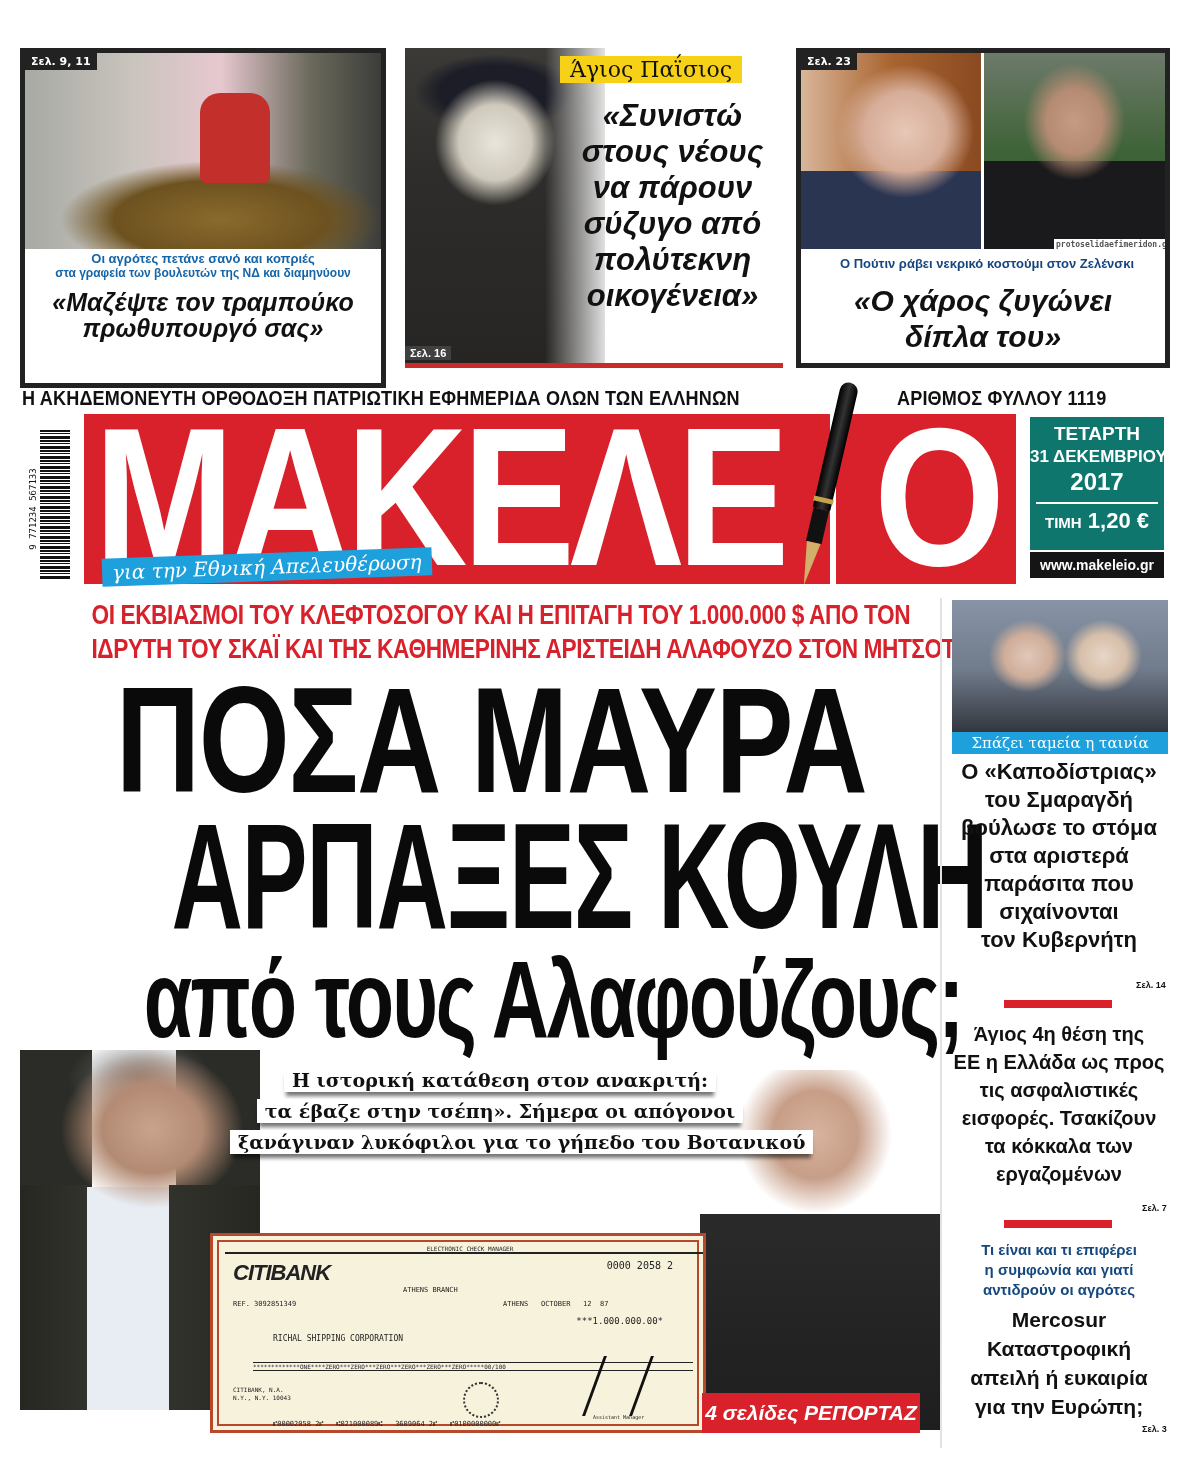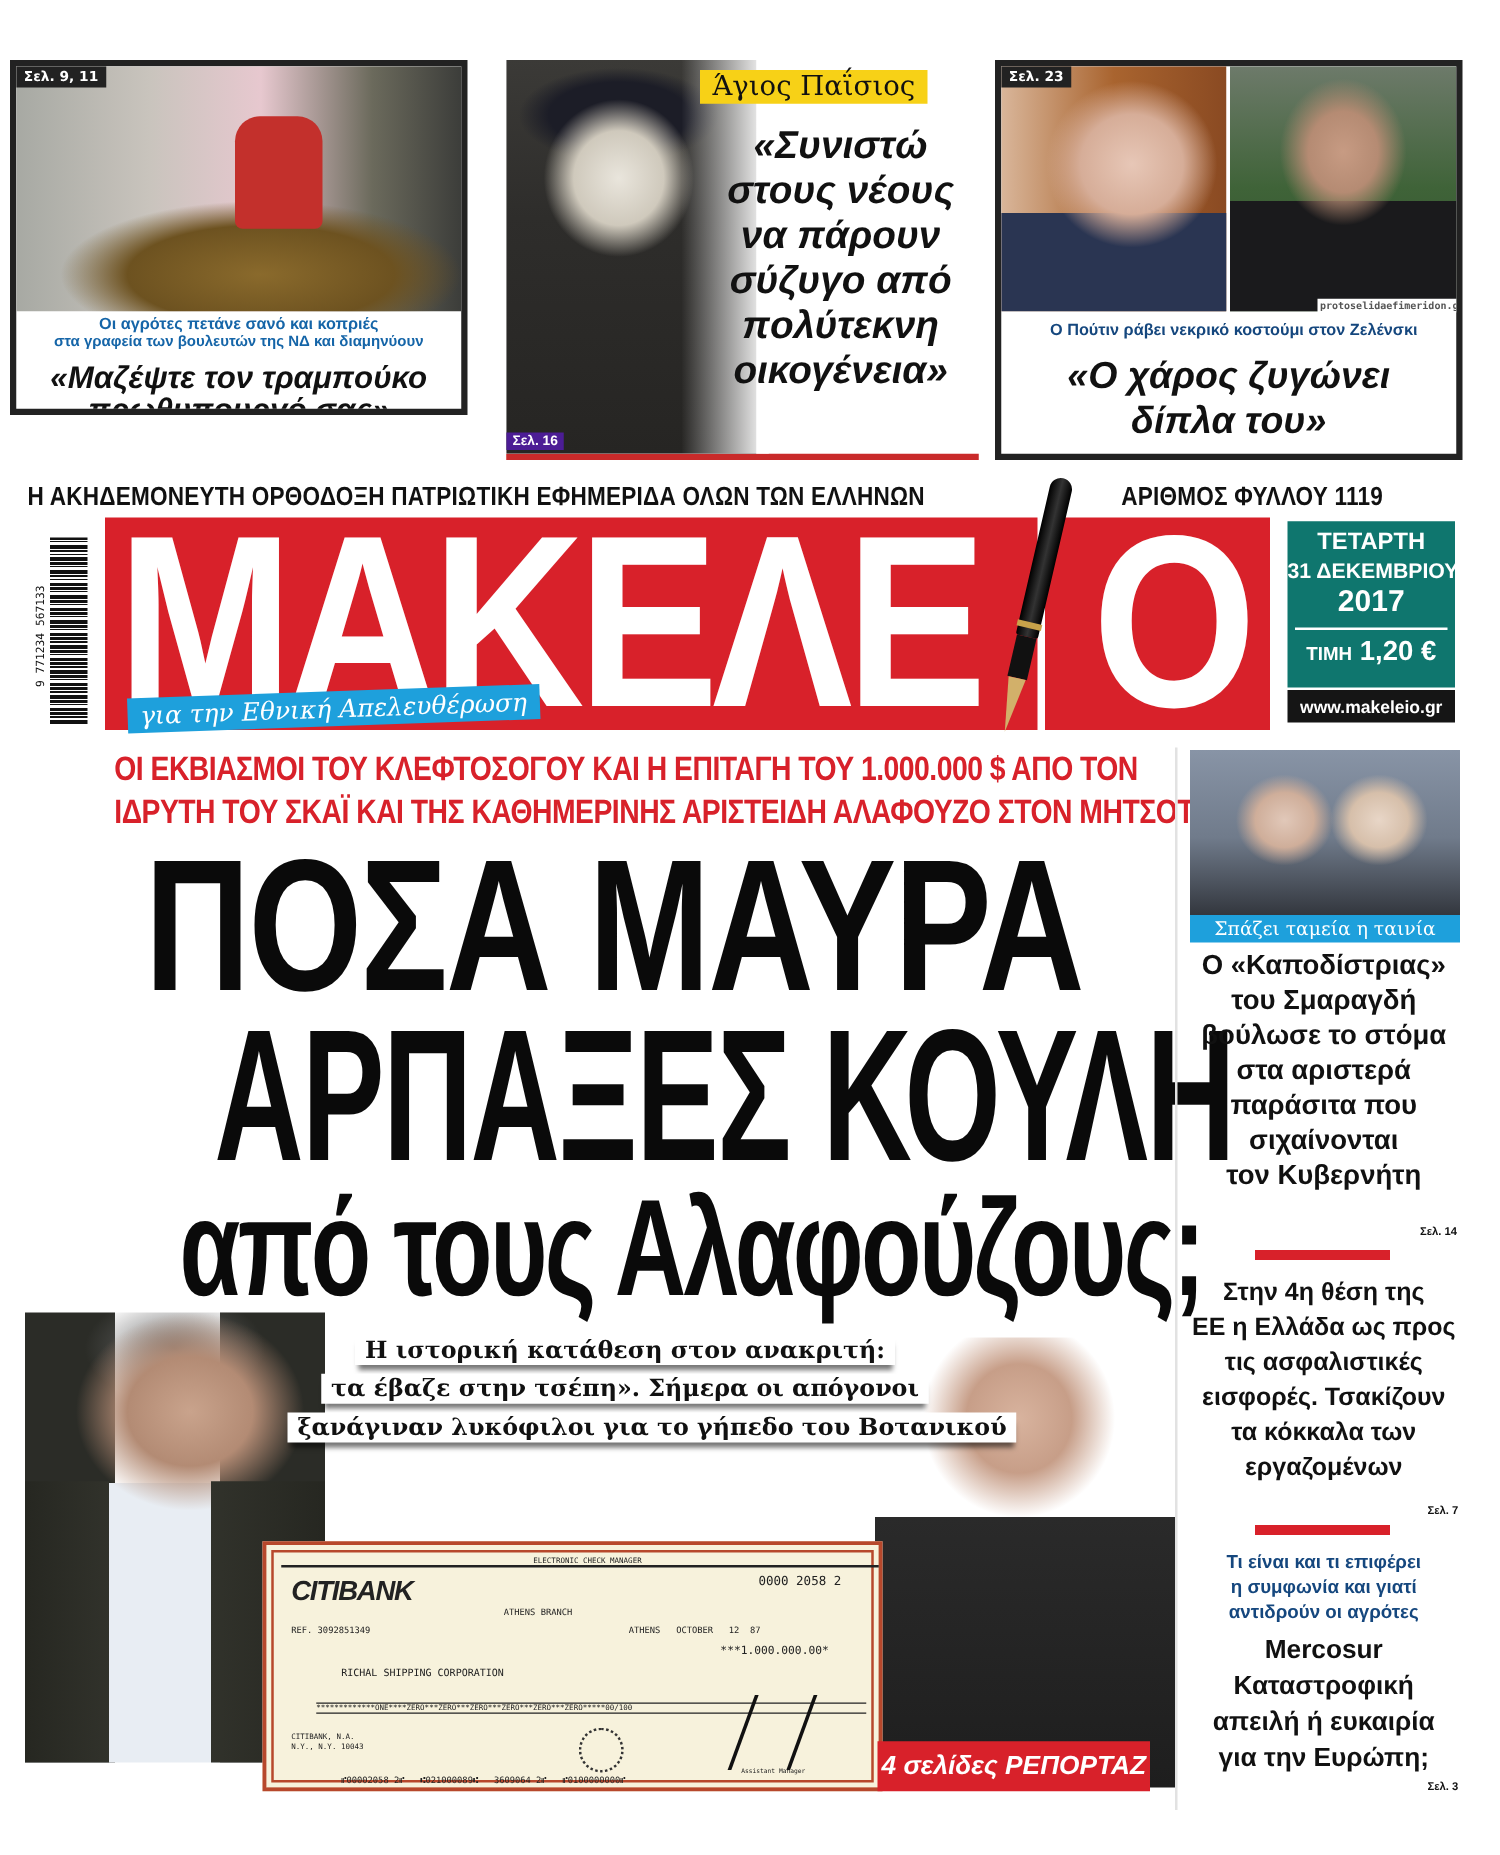--- a/index.html
+++ b/index.html
@@ -26,21 +26,21 @@
 
   .side { position: absolute; text-align: center; font-weight: bold; color: #111; }
   .redbar { position: absolute; height: 8px; background: #d8212a; }
   .sel { position: absolute; font-size: 9px; font-weight: bold; }
 
   .caption-strip { background: #fff; color: #111; font-family: "DejaVu Serif", serif; font-weight: bold; font-size: 19px; padding: 1px 8px; box-shadow: 0 6px 4px -2px rgba(0,0,0,0.55); display: inline-block; white-space: nowrap; }
 </style>
 </head>
 <body>
 
-<div class="teaser" style="left:8px; top:48px; width:366px; height:284px;">
+<div class="teaser" style="left:20px; top:48px; width:366px; height:340px;">
   <div class="photo" style="left:0; top:0; width:356px; height:196px; background:
        radial-gradient(ellipse 60% 40% at 55% 85%, #8a6a2c 0%, #6d5220 50%, transparent 75%),
        linear-gradient(90deg, #a7a9a3 0%, #c9c4bd 30%, #e7c8cf 55%, #6b6a5c 80%, #3c3d3a 100%);"></div>
   <div class="photo" style="left:175px; top:40px; width:70px; height:90px; background:#c3302c; border-radius:20px 20px 6px 6px;"></div>
   <div class="pagetag" style="left:0; top:0;">Σελ. 9, 11</div>
   <div class="kicker-blue" style="position:absolute; left:0; top:198px; width:356px; font-size:13px; line-height:15px;">
     <div>Οι αγρότες πετάνε σανό και κοπριές</div>
     <div style="font-size:12px;">στα γραφεία των βουλευτών της ΝΔ και διαμηνύουν</div>
   </div>
   <div class="quote-it" style="position:absolute; left:0; top:236px; width:356px; font-size:25px;">
@@ -57,21 +57,21 @@
   <div style="position:absolute; left:140px; top:0; width:70px; height:315px; background:linear-gradient(90deg, rgba(255,255,255,0), #fff);"></div>
   <div style="position:absolute; left:155px; top:8px; background:#f7d117; font-family:'DejaVu Serif', serif; font-size:22px; padding:1px 10px; color:#111;text-align:right;">Άγιος Παΐσιος</div>
   <div class="quote-it" style="position:absolute; left:160px; top:50px; width:215px; font-size:31px; line-height:36px;">
     <div>«Συνιστώ</div>
     <div>στους νέους</div>
     <div>να πάρουν</div>
     <div>σύζυγο από</div>
     <div>πολύτεκνη</div>
     <div>οικογένεια»</div>
   </div>
-  <div style="position:absolute; left:0; top:298px; background:#4c1d95; color:#fff; font-size:11px; font-weight:bold; padding:1px 5px;">Σελ. 16</div>
+  <div style="position:absolute; left:0; top:298px; background:#404040; color:#fff; font-size:11px; font-weight:bold; padding:1px 5px;">Σελ. 16</div>
 </div>
 
 <div class="teaser" style="left:796px; top:48px; width:374px; height:320px;">
   <div class="photo" style="left:0; top:0; width:180px; height:196px; background:
        radial-gradient(ellipse 38% 34% at 58% 40%, #e7c7b7 0%, #d6ad98 60%, transparent 100%),
        linear-gradient(180deg, transparent 60%, #2a3552 60%),
        linear-gradient(90deg, #d9b69a 0%, #a9642f 50%, #8a4a22 100%);"></div>
   <div class="photo" style="left:183px; top:0; width:181px; height:196px; background:
        radial-gradient(ellipse 28% 30% at 50% 35%, #c79b83 0%, #b58b73 55%, transparent 100%),
        linear-gradient(180deg, transparent 55%, #1a1a1c 55%),
@@ -185,21 +185,21 @@
   <div>στα αριστερά</div>
   <div>παράσιτα που</div>
   <div>σιχαίνονται</div>
   <div>τον Κυβερνήτη</div>
 </div>
 <div class="sel" style="left:1136px; top:980px;">Σελ. 14</div>
 
 <div class="redbar" style="left:1004px; top:1000px; width:108px;"></div>
 
 <div class="side" style="left:946px; top:1020px; width:226px; font-size:20px; line-height:28px;">
-  <div>Στην 4η θέση της</div>
+  <div>Άγιος 4η θέση της</div>
   <div>ΕΕ η Ελλάδα ως προς</div>
   <div>τις ασφαλιστικές</div>
   <div>εισφορές. Τσακίζουν</div>
   <div>τα κόκκαλα των</div>
   <div>εργαζομένων</div>
 </div>
 <div class="sel" style="left:1142px; top:1203px;">Σελ. 7</div>
 
 <div class="redbar" style="left:1004px; top:1220px; width:108px;"></div>
 

